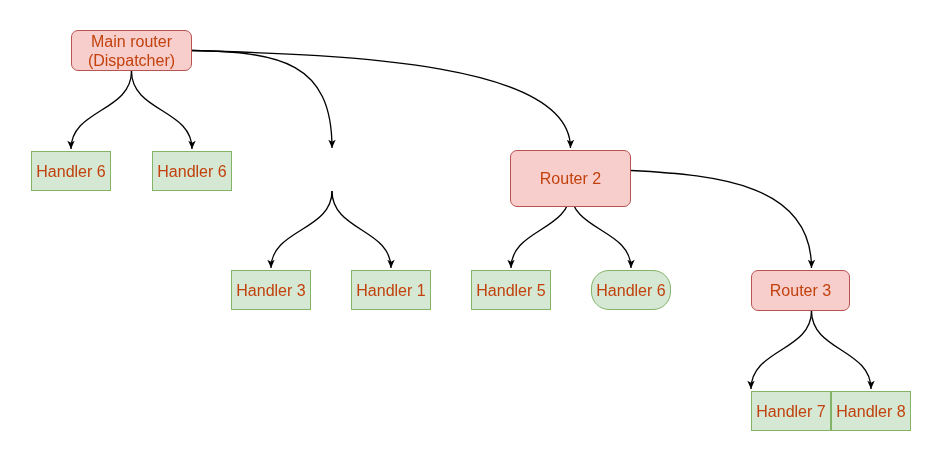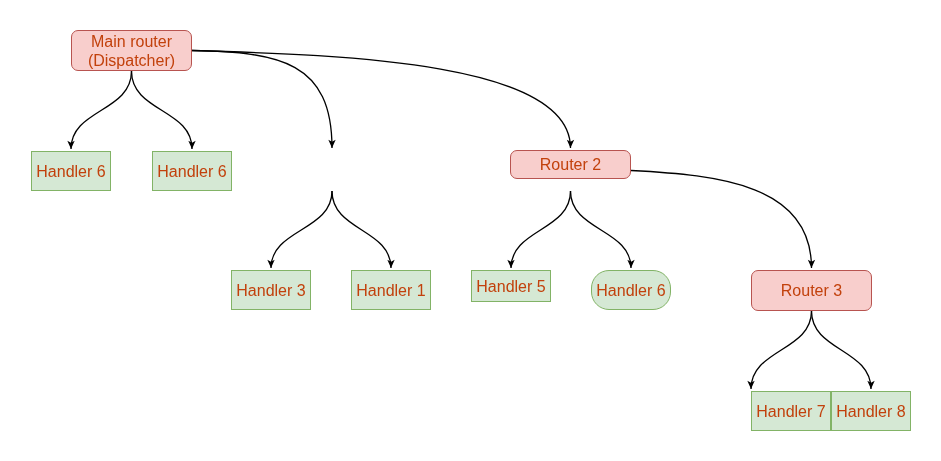--- a/index.html
+++ b/index.html
@@ -56,29 +56,29 @@
   </svg>
 
   <div class="node router" style="left:71px;  top:30px;  width:121px; height:41px;">Main router
 (Dispatcher)</div>
 
   <div class="node handler" style="left:31px;  top:151px; width:80px;  height:40px;">Handler 6</div>
 
   <div class="node handler" style="left:152px; top:151px; width:80px;  height:40px;">Handler 6</div>
 
 
-  <div class="node router" style="left:510px; top:150px; width:121px; height:29px;">Router 2</div>
+  <div class="node router" style="left:510px; top:150px; width:121px; height:57px;">Router 2</div>
 
   <div class="node handler" style="left:231px; top:270px; width:80px;  height:40px;">Handler 3</div>
 
   <div class="node handler" style="left:351px; top:270px; width:80px;  height:40px;">Handler 1</div>
 
-  <div class="node handler" style="left:471px; top:270px; width:80px;  height:32px;">Handler 5</div>
+  <div class="node handler" style="left:471px; top:270px; width:80px;  height:40px;">Handler 5</div>
 
   <div class="node handler" style="left:591px; top:270px; width:80px;  height:40px;border-radius:18px;">Handler 6</div>
 
-  <div class="node router" style="left:751px; top:270px; width:121px; height:41px;">Router 3</div>
+  <div class="node router" style="left:751px; top:270px; width:99px; height:41px;">Router 3</div>
 
   <div class="node handler" style="left:711px; top:391px; width:80px;  height:40px;margin-left:40px;">Handler 7</div>
 
   <div class="node handler" style="left:831px; top:391px; width:80px;  height:40px;">Handler 8</div>
 
 </div>
 
 </body></html>

